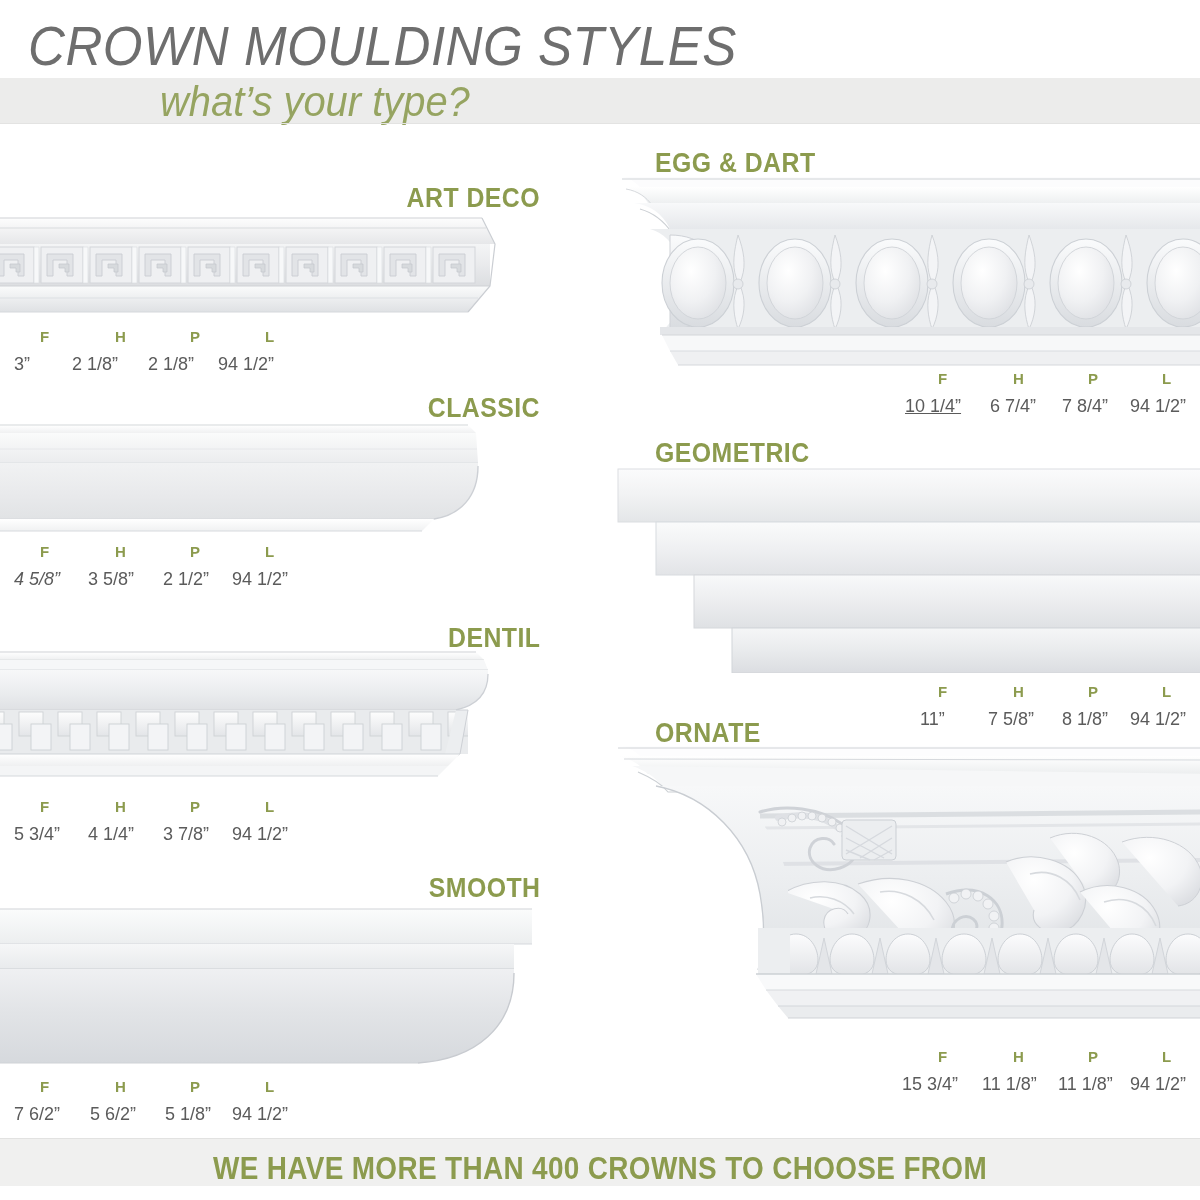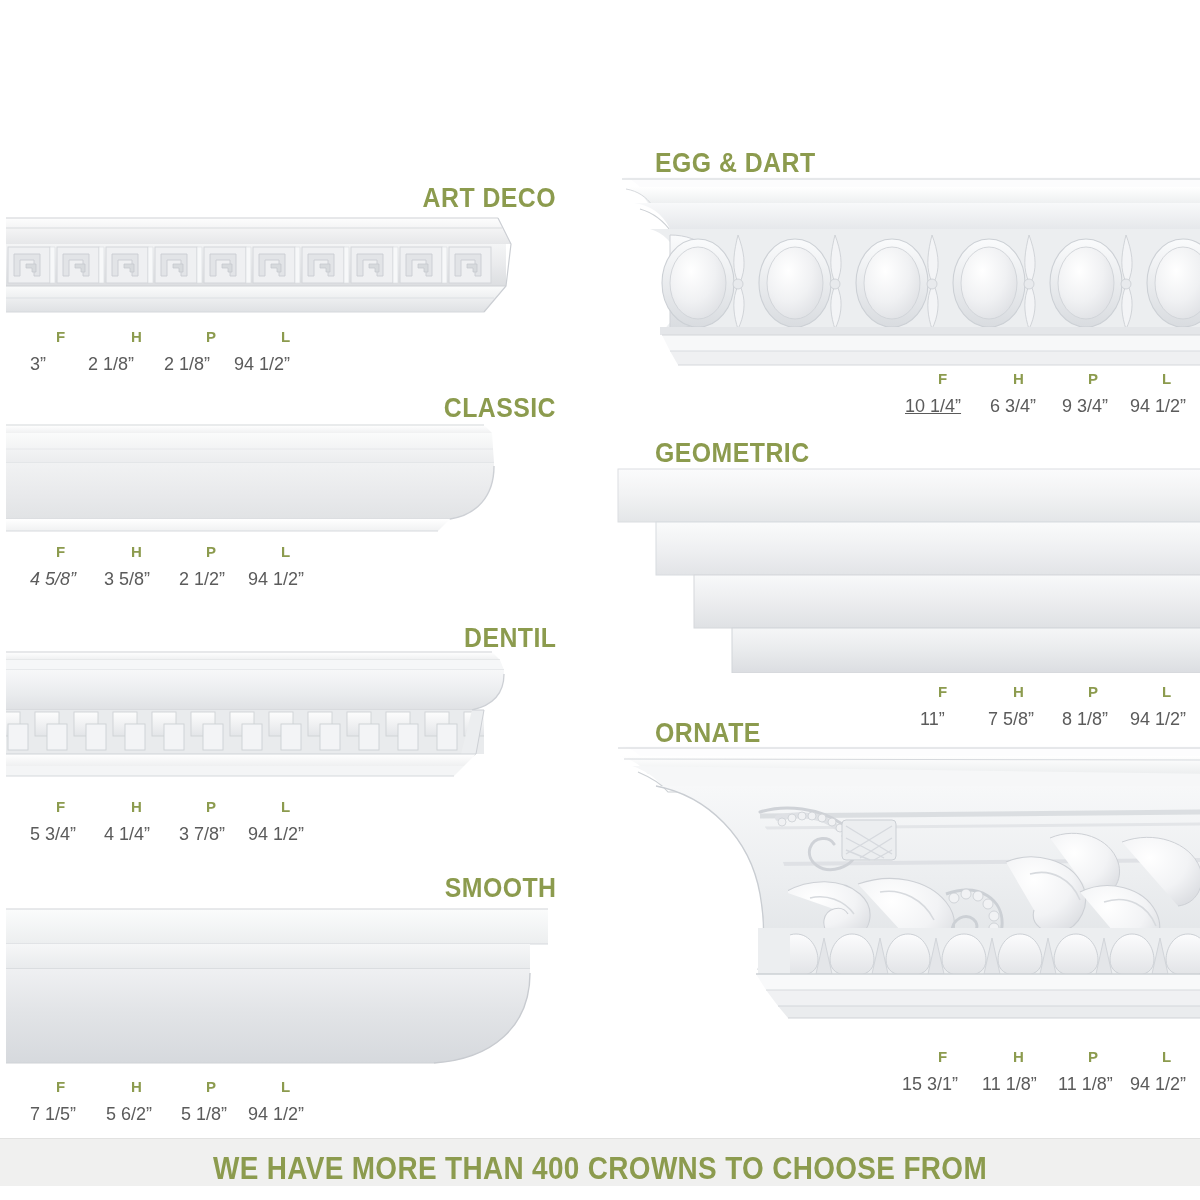--- a/index.html
+++ b/index.html
@@ -30,21 +30,21 @@
     font-size:42px; font-style:italic; font-weight:400;
     color:#96a461;
     transform: scaleX(0.95); transform-origin:left top;
     white-space:nowrap;
   }
   .header-rule {
     position:absolute; left:0; top:123px; width:1200px; height:1px; background:#e3e3e2;
   }
 
   
-  .col-left  { position:absolute; left:16px;   top:128px; width:600px; height:1010px; }
+  .col-left  { position:absolute; left:0px;   top:128px; width:600px; height:1010px; }
   .col-right { position:absolute; left:600px; top:128px; width:600px; height:1010px; }
 
   .section { position:absolute; left:0; width:600px; }
 
   .sec-title {
     position:absolute;
     font-size:27px; font-weight:bold; letter-spacing:0.5px;
     color:#8c9b4e;
     transform: scaleX(0.92);
     white-space:nowrap;
@@ -83,20 +83,26 @@
   }
   .footer-bottom {
     position:absolute; left:0; top:1186px; width:1200px; height:14px; background:#ffffff;
   }
 </style>
 </head>
 <body>
 
 <div class="page">
 
+  <div class="header">
+    <div class="header-band"></div>
+    <div class="title">CROWN MOULDING STYLES</div>
+    <div class="subtitle">what’s your type?</div>
+    <div class="header-rule"></div>
+  </div>
 
   <div class="col-left">
 
     <div class="section" style="top:55px;">
       <div class="sec-title right-align" style="top:0px;">ART DECO</div>
 
       <div class="art" style="left:-10px; top:25px; width:520px; height:115px;">
         <svg width="520" height="115" viewBox="0 0 520 115">
           <defs>
             <linearGradient id="adTop" x1="0" y1="0" x2="0" y2="1">
@@ -378,21 +384,21 @@
           <path d="M524,72 C524,126 486,158 428,162" fill="none" stroke="#c8cbd0" stroke-width="1.4"></path>
           <path d="M0,162 L428,162" stroke="#cfd2d6" stroke-width="1" fill="none"></path>
         </svg>
       </div>
 
       <div class="dims" style="top:205px;">
         <span class="dim-head" style="left:40px;">F</span>
         <span class="dim-head" style="left:115px;">H</span>
         <span class="dim-head" style="left:190px;">P</span>
         <span class="dim-head" style="left:265px;">L</span>
-        <span class="dim-val" style="left:14px;">7 1/5”</span>
+        <span class="dim-val" style="left:14px;">7 6/2”</span>
         <span class="dim-val" style="left:90px;">5 6/2”</span>
         <span class="dim-val" style="left:165px;">5 1/8”</span>
         <span class="dim-val" style="left:232px;">94 1/2”</span>
       </div>
     </div>
 
   </div>
 
   <div class="col-right">
 
@@ -490,22 +496,22 @@
           <path d="M68,192 L600,192" stroke="#d5d8dc" stroke-width="1" fill="none"></path>
         </svg>
       </div>
 
       <div class="dims" style="top:222px;">
         <span class="dim-head" style="left:338px;">F</span>
         <span class="dim-head" style="left:413px;">H</span>
         <span class="dim-head" style="left:488px;">P</span>
         <span class="dim-head" style="left:562px;">L</span>
         <span class="dim-val" style="left:305px;text-decoration:underline;">10 1/4”</span>
-        <span class="dim-val" style="left:390px;">6 3/4”</span>
-        <span class="dim-val" style="left:462px;">9 3/4”</span>
+        <span class="dim-val" style="left:390px;">6 7/4”</span>
+        <span class="dim-val" style="left:462px;">7 8/4”</span>
         <span class="dim-val" style="left:530px;">94 1/2”</span>
       </div>
     </div>
 
     <div class="section" style="top:310px;">
       <div class="sec-title left-align" style="top:0px;">GEOMETRIC</div>
 
       <div class="art" style="left:10px; top:25px; width:600px; height:210px;">
         <svg width="600" height="210" viewBox="0 0 600 210">
           <defs>
@@ -697,21 +703,21 @@
           <path d="M168,264 L600,264" stroke="#d3d6da" stroke-width="1" fill="none"></path>
           <path d="M178,276 L600,276" stroke="#d0d3d7" stroke-width="1" fill="none"></path>
         </svg>
       </div>
 
       <div class="dims" style="top:330px;">
         <span class="dim-head" style="left:338px;">F</span>
         <span class="dim-head" style="left:413px;">H</span>
         <span class="dim-head" style="left:488px;">P</span>
         <span class="dim-head" style="left:562px;">L</span>
-        <span class="dim-val" style="left:302px;">15 3/1”</span>
+        <span class="dim-val" style="left:302px;">15 3/4”</span>
         <span class="dim-val" style="left:382px;">11 1/8”</span>
         <span class="dim-val" style="left:458px;">11 1/8”</span>
         <span class="dim-val" style="left:530px;">94 1/2”</span>
       </div>
     </div>
 
   </div>
 
   <div class="footer">
     <div class="footer-text">WE HAVE MORE THAN 400 CROWNS TO CHOOSE FROM</div>

